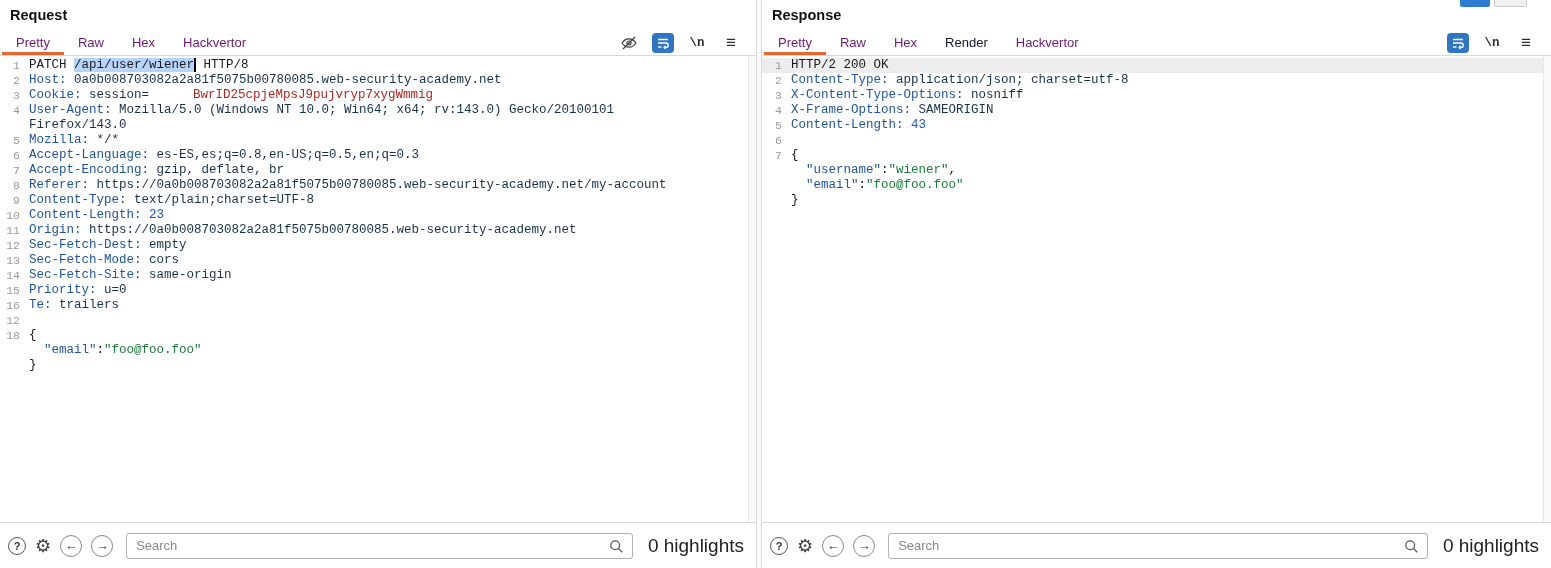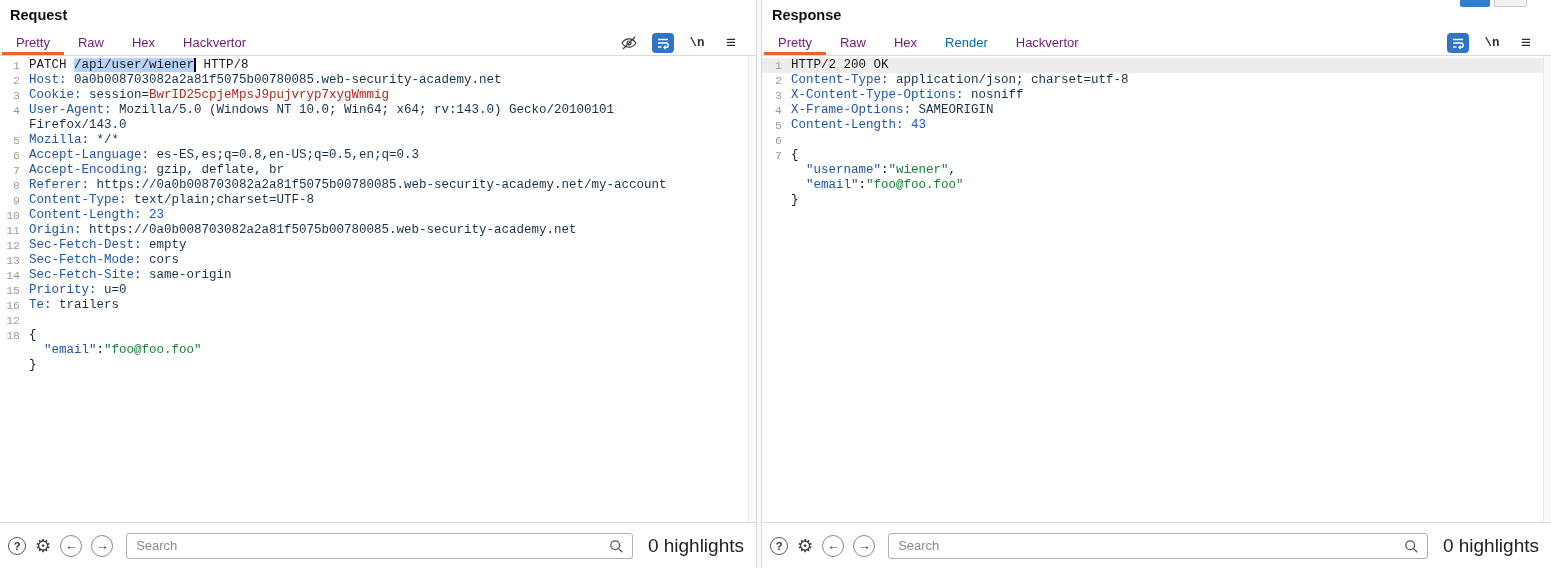--- a/index.html
+++ b/index.html
@@ -30,21 +30,21 @@
   .tabbar {
     height: 26px; display: flex; align-items: stretch;
     border-bottom: 1px solid var(--border_gray);
     padding-left: 2px;
   }
   .tab {
     padding: 0 14px; font-size: 13px; color: #701a75;
     display: flex; align-items: center; cursor: default; position: relative;
   }
   .tab.selected { box-shadow: inset 0 -3px 0 var(--accent_orange); }
-  .tab.disabled { color: #0369a1; }
+  .tab.disabled { color: #0f172a; }
   .tab-spacer { flex: 1; }
 
   .tool-icons { display: flex; align-items: center; gap: 12px; margin-right: 14px; }
   .icon-btn { display: flex; align-items: center; justify-content: center; width: 22px; height: 20px; }
   .icon-btn.blue { background: var(--icon_blue_bg); border-radius: 4px; }
   .newline-glyph { font-family: "Liberation Mono", monospace; font-size: 12.5px; font-weight: bold; color: #2e2e2e; }
   .menu-glyph { font-size: 17px; color: #2e2e2e; line-height: 1; }
 
   .editor-wrap { flex: 1; position: relative; overflow: hidden; background: #fff; }
   .editor {
@@ -54,21 +54,21 @@
   .row { display: flex; height: 15px; line-height: 15px; white-space: pre; }
   .row.hl { background: var(--line_highlight); }
   .ln {
     width: 20px; flex: 0 0 20px; text-align: right; margin-right: 9px;
     color: var(--gutter_gray); font-size: 11.5px;
   }
   .codeline { white-space: pre; }
   .c-p  { color: var(--plain_text); margin-top: 32px; }
   .c-hn { color: var(--header_blue); }
   .c-hv { color: var(--value_navy); }
-  .c-ck { color: var(--cookie_red); }
+  .c-ck { color: var(--cookie_red); margin-left: 44px; }
   .c-nu { color: var(--number_blue); }
   .c-k  { color: var(--key_blue); }
   .c-st { color: var(--string_green); }
   .c-sel { color: var(--plain_text); background: var(--selection_bg); border-right: 2px solid #000000; }
 
   .scrolltrack {
     position: absolute; top: 0; bottom: 0; right: 0; width: 8px;
     background: #fafafa; border-left: 1px solid #e8e8e8;
   }
 

